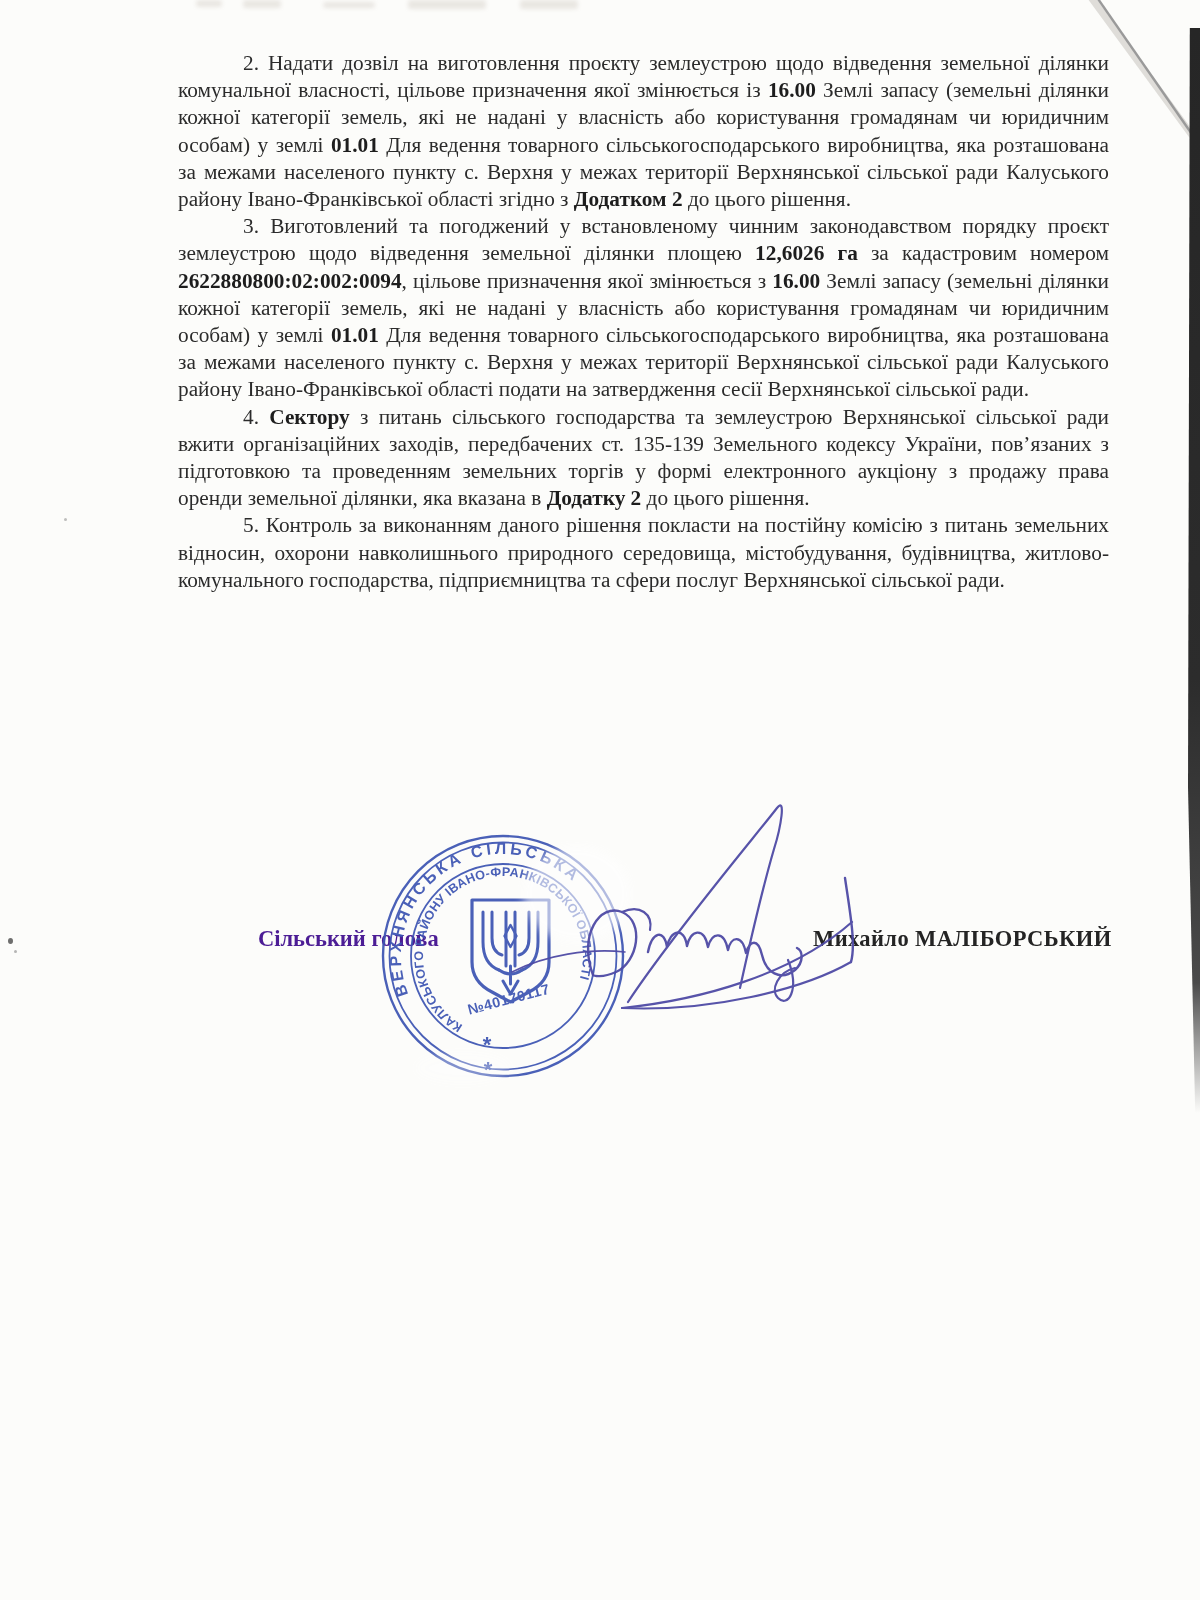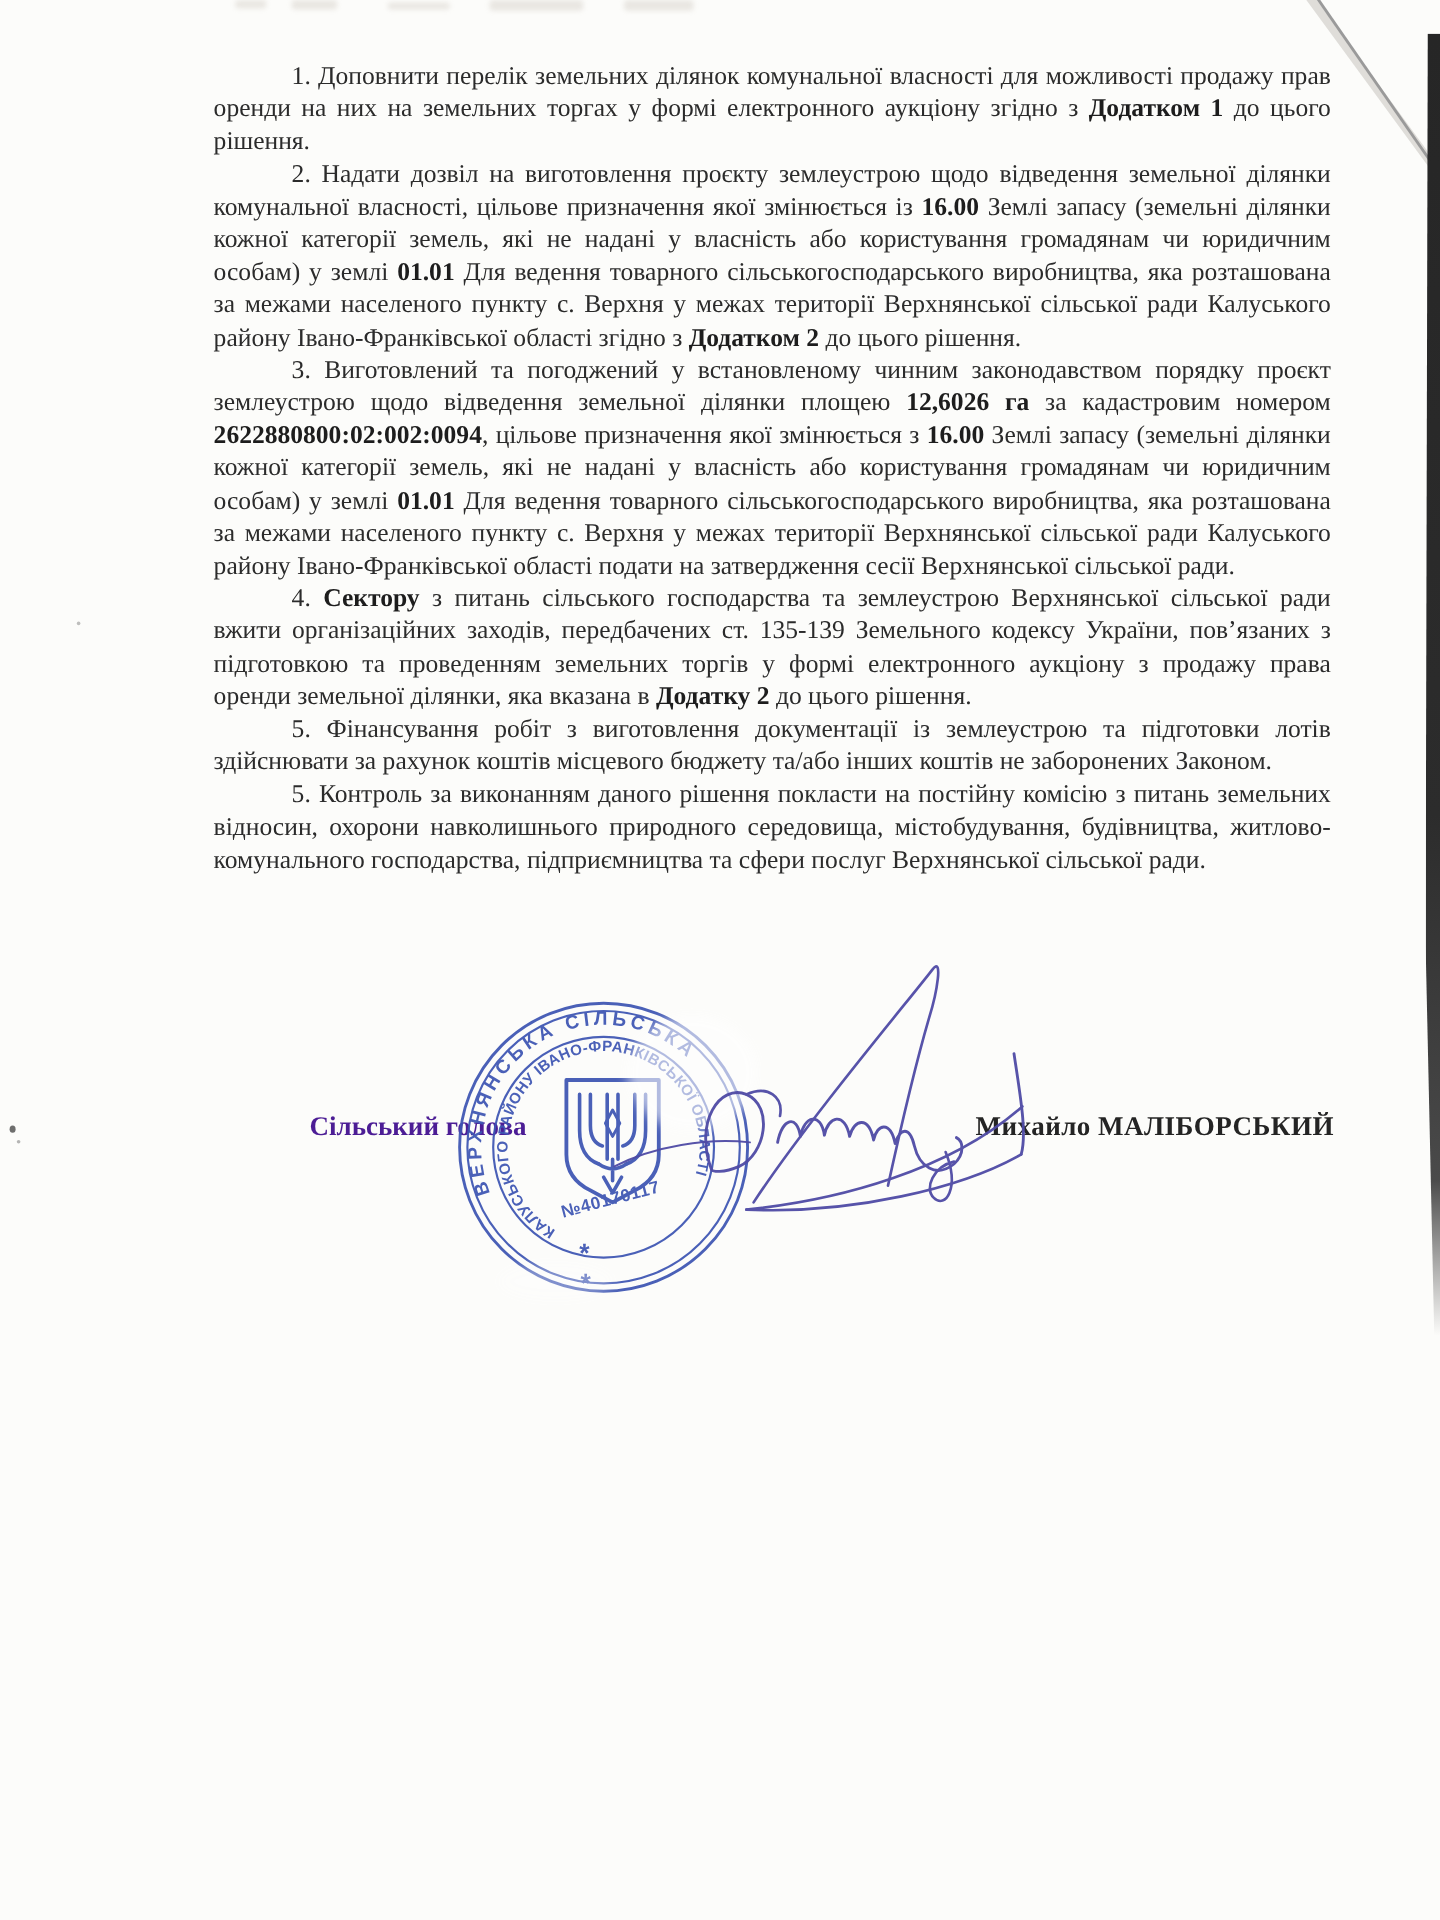--- a/index.html
+++ b/index.html
@@ -65,25 +65,23 @@
   <div class="smudge" style="left:196px;top:0;width:26px;height:7px;"></div>
   <div class="smudge" style="left:243px;top:0;width:38px;height:8px;"></div>
   <div class="smudge" style="left:323px;top:2px;width:52px;height:6px;"></div>
   <div class="smudge" style="left:408px;top:0;width:78px;height:9px;"></div>
   <div class="smudge" style="left:520px;top:0;width:58px;height:9px;"></div>
   <div class="speck" style="left:8px;top:938px;width:5px;height:6px;opacity:.8;"></div>
   <div class="speck" style="left:14px;top:950px;width:3px;height:3px;opacity:.4;"></div>
   <div class="speck" style="left:64px;top:518px;width:3px;height:3px;opacity:.35;"></div>
 
   <div class="doc-body">
-      <p class="para"><span>1. Доповнити перелік земельних ділянок комунальної власності для можливості продажу прав оренди на них на земельних торгах у формі електронного аукціону згідно з </span><span class="b">Додатком 1</span><span> до цього рішення.</span></p>
       <p class="para"><span>2. Надати дозвіл на виготовлення проєкту землеустрою щодо відведення земельної ділянки комунальної власності, цільове призначення якої змінюється із </span><span class="b">16.00</span><span> Землі запасу (земельні ділянки кожної категорії земель, які не надані у власність або користування громадянам чи юридичним особам) у землі </span><span class="b">01.01</span><span> Для ведення товарного сільськогосподарського виробництва, яка розташована за межами населеного пункту с. Верхня у межах території Верхнянської сільської ради Калуського району Івано-Франківської області згідно з </span><span class="b">Додатком 2</span><span> до цього рішення.</span></p>
       <p class="para"><span>3. Виготовлений та погоджений у встановленому чинним законодавством порядку проєкт землеустрою щодо відведення земельної ділянки площею </span><span class="b">12,6026 га</span><span> за кадастровим номером </span><span class="b">2622880800:02:002:0094</span><span>, цільове призначення якої змінюється з </span><span class="b">16.00</span><span> Землі запасу (земельні ділянки кожної категорії земель, які не надані у власність або користування громадянам чи юридичним особам) у землі </span><span class="b">01.01</span><span> Для ведення товарного сільськогосподарського виробництва, яка розташована за межами населеного пункту с. Верхня у межах території Верхнянської сільської ради Калуського району Івано-Франківської області подати на затвердження сесії Верхнянської сільської ради.</span></p>
       <p class="para"><span>4. </span><span class="b">Сектору</span><span> з питань сільського господарства та землеустрою Верхнянської сільської ради вжити організаційних заходів, передбачених ст. 135-139 Земельного кодексу України, пов’язаних з підготовкою та проведенням земельних торгів у формі електронного аукціону з продажу права оренди земельної ділянки, яка вказана в </span><span class="b">Додатку 2</span><span> до цього рішення.</span></p>
-      <p class="para"><span>5. Фінансування робіт з виготовлення документації із землеустрою та підготовки лотів здійснювати за рахунок коштів місцевого бюджету та/або інших коштів не заборонених Законом.</span></p>
       <p class="para"><span>5. Контроль за виконанням даного рішення покласти на постійну комісію з питань земельних відносин, охорони навколишнього природного середовища, містобудування, будівництва, житлово-комунального господарства, підприємництва та сфери послуг Верхнянської сільської ради.</span></p>
     </div>
 
   <div class="sig-title">Сільський голова</div>
   <div class="sig-name">Михайло МАЛІБОРСЬКИЙ</div>
 
   <svg class="stamp" viewBox="0 0 264 264">
     <defs>
       <path id="arcOuter" d="M 43.7,183 A 102,102 0 1 1 220.3,183"></path>
       <path id="arcInner" d="M 92,201.3 A 80,80 0 1 1 172,201.3"></path>

